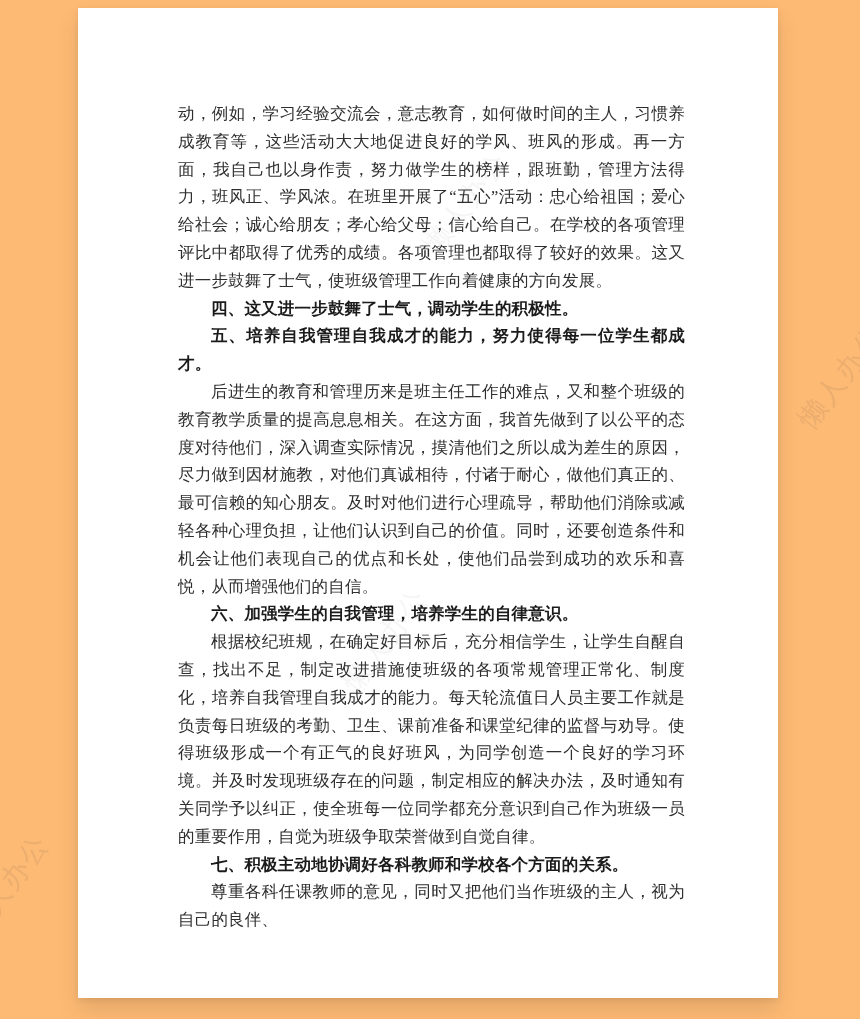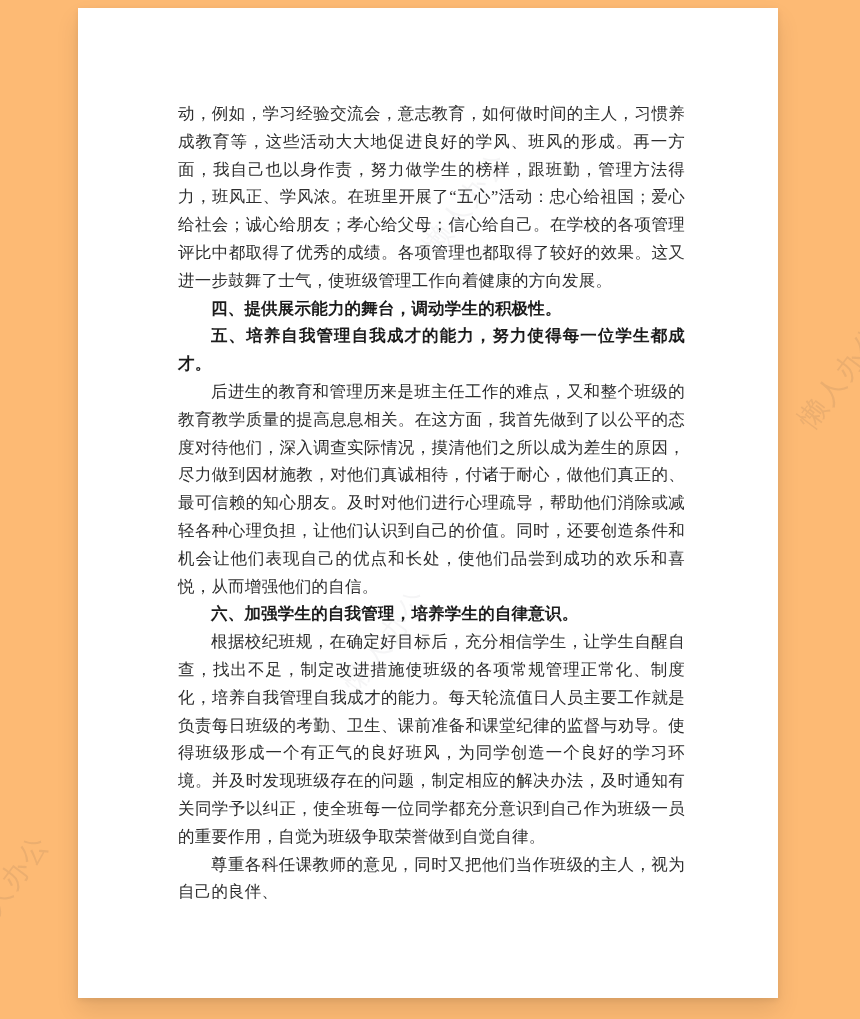--- a/index.html
+++ b/index.html
@@ -63,25 +63,26 @@
 </style>
 </head>
 <body>
 
 <div class="canvas">
 
   <div class="page">
     <div class="content">
 
     <p class="body no-indent">动，例如，学习经验交流会，意志教育，如何做时间的主人，习惯养成教育等，这些活动大大地促进良好的学风、班风的形成。再一方面，我自己也以身作责，努力做学生的榜样，跟班勤，管理方法得力，班风正、学风浓。在班里开展了“五心”活动：忠心给祖国；爱心给社会；诚心给朋友；孝心给父母；信心给自己。在学校的各项管理评比中都取得了优秀的成绩。各项管理也都取得了较好的效果。这又进一步鼓舞了士气，使班级管理工作向着健康的方向发展。</p>
-        <p class="heading">四、提供展示能力的舞台，调动学生的积极性。</p>
+        <p class="heading">四、这又进一步鼓舞了士气，调动学生的积极性。</p>
         <p class="heading">五、培养自我管理自我成才的能力，努力使得每一位学生都成才。</p>
         <p class="body">后进生的教育和管理历来是班主任工作的难点，又和整个班级的教育教学质量的提高息息相关。在这方面，我首先做到了以公平的态度对待他们，深入调查实际情况，摸清他们之所以成为差生的原因，尽力做到因材施教，对他们真诚相待，付诸于耐心，做他们真正的、最可信赖的知心朋友。及时对他们进行心理疏导，帮助他们消除或减轻各种心理负担，让他们认识到自己的价值。同时，还要创造条件和机会让他们表现自己的优点和长处，使他们品尝到成功的欢乐和喜悦，从而增强他们的自信。</p>
         <p class="heading">六、加强学生的自我管理，培养学生的自律意识。</p>
         <p class="body">根据校纪班规，在确定好目标后，充分相信学生，让学生自醒自查，找出不足，制定改进措施使班级的各项常规管理正常化、制度化，培养自我管理自我成才的能力。每天轮流值日人员主要工作就是负责每日班级的考勤、卫生、课前准备和课堂纪律的监督与劝导。使得班级形成一个有正气的良好班风，为同学创造一个良好的学习环境。并及时发现班级存在的问题，制定相应的解决办法，及时通知有关同学予以纠正，使全班每一位同学都充分意识到自己作为班级一员的重要作用，自觉为班级争取荣誉做到自觉自律。</p>
+        <p class="heading">七、积极主动地协调好各科教师和学校各个方面的关系。</p>
         <p class="body">尊重各科任课教师的意见，同时又把他们当作班级的主人，视为自己的良伴、</p>
       </div>
   </div>
 
   <div class="wm edge wm1">懒人办公</div>
   <div class="wm edge wm2">懒人办公</div>
   <div class="wm onpage wm3">懒人办公</div>
   <div class="wm onpage wm4">懒人办公</div>
 
 </div>

